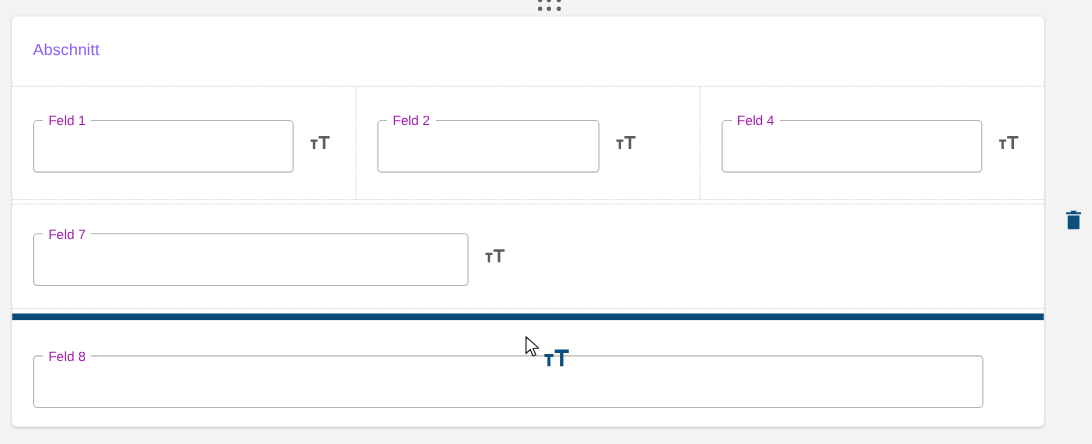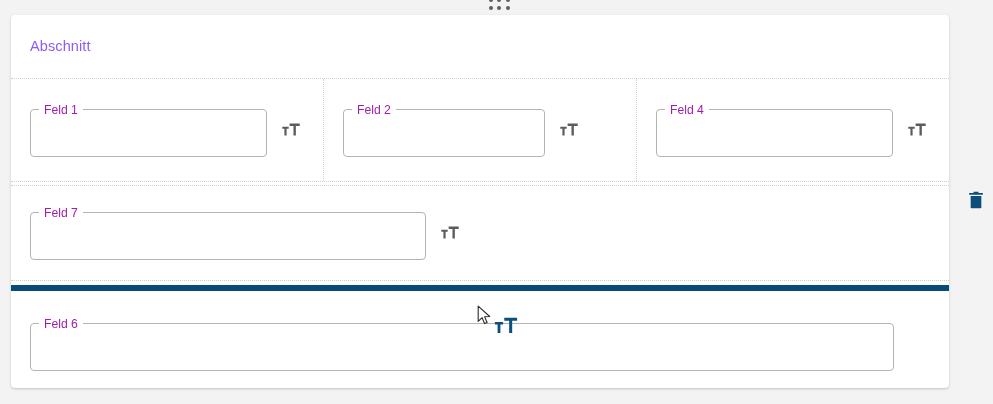--- a/index.html
+++ b/index.html
@@ -273,21 +273,21 @@
 
   </div>
 
   <div class="drop-indicator" style="background: rgb(10, 74, 120); display: block;"></div>
 
   <div class="field-row row-3">
 
     <div class="field-cell">
       <div class="outlined-field f6">
         <fieldset class="fs">
-          <legend>Feld 6</legend>
+          <legend>Feld 8</legend>
         </fieldset>
         <input class="field-input" type="text" placeholder="" style="">
       </div>
 
       <span class="tt-icon blue icon-f6">
         <svg width="28" height="28" viewBox="0 0 24 24" fill="currentColor" aria-hidden="true">
           <path d="M2.5 8.5h7v2.2H7.2V18H4.8v-7.3H2.5z"></path>
           <path d="M10.5 5h11v2.6h-4.2V18h-2.6V7.6h-4.2z"></path>
         </svg>
       </span>

